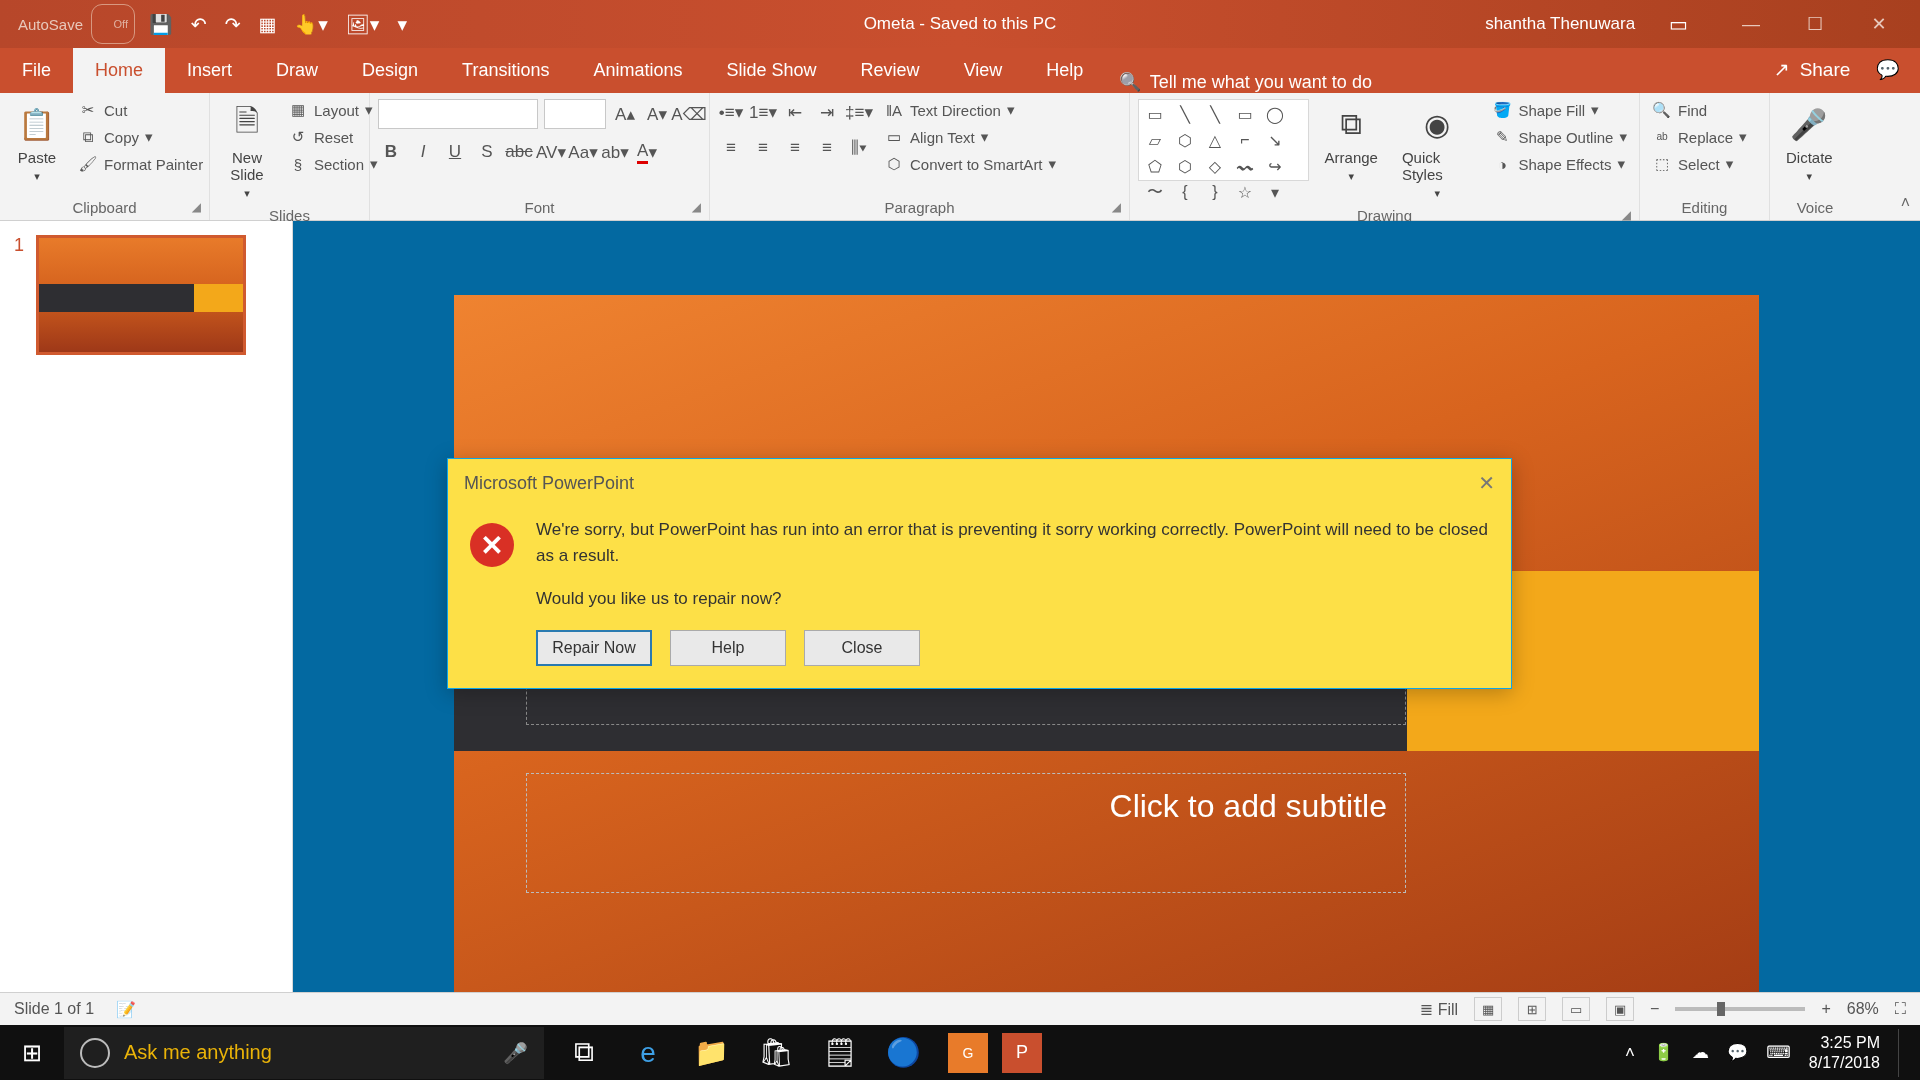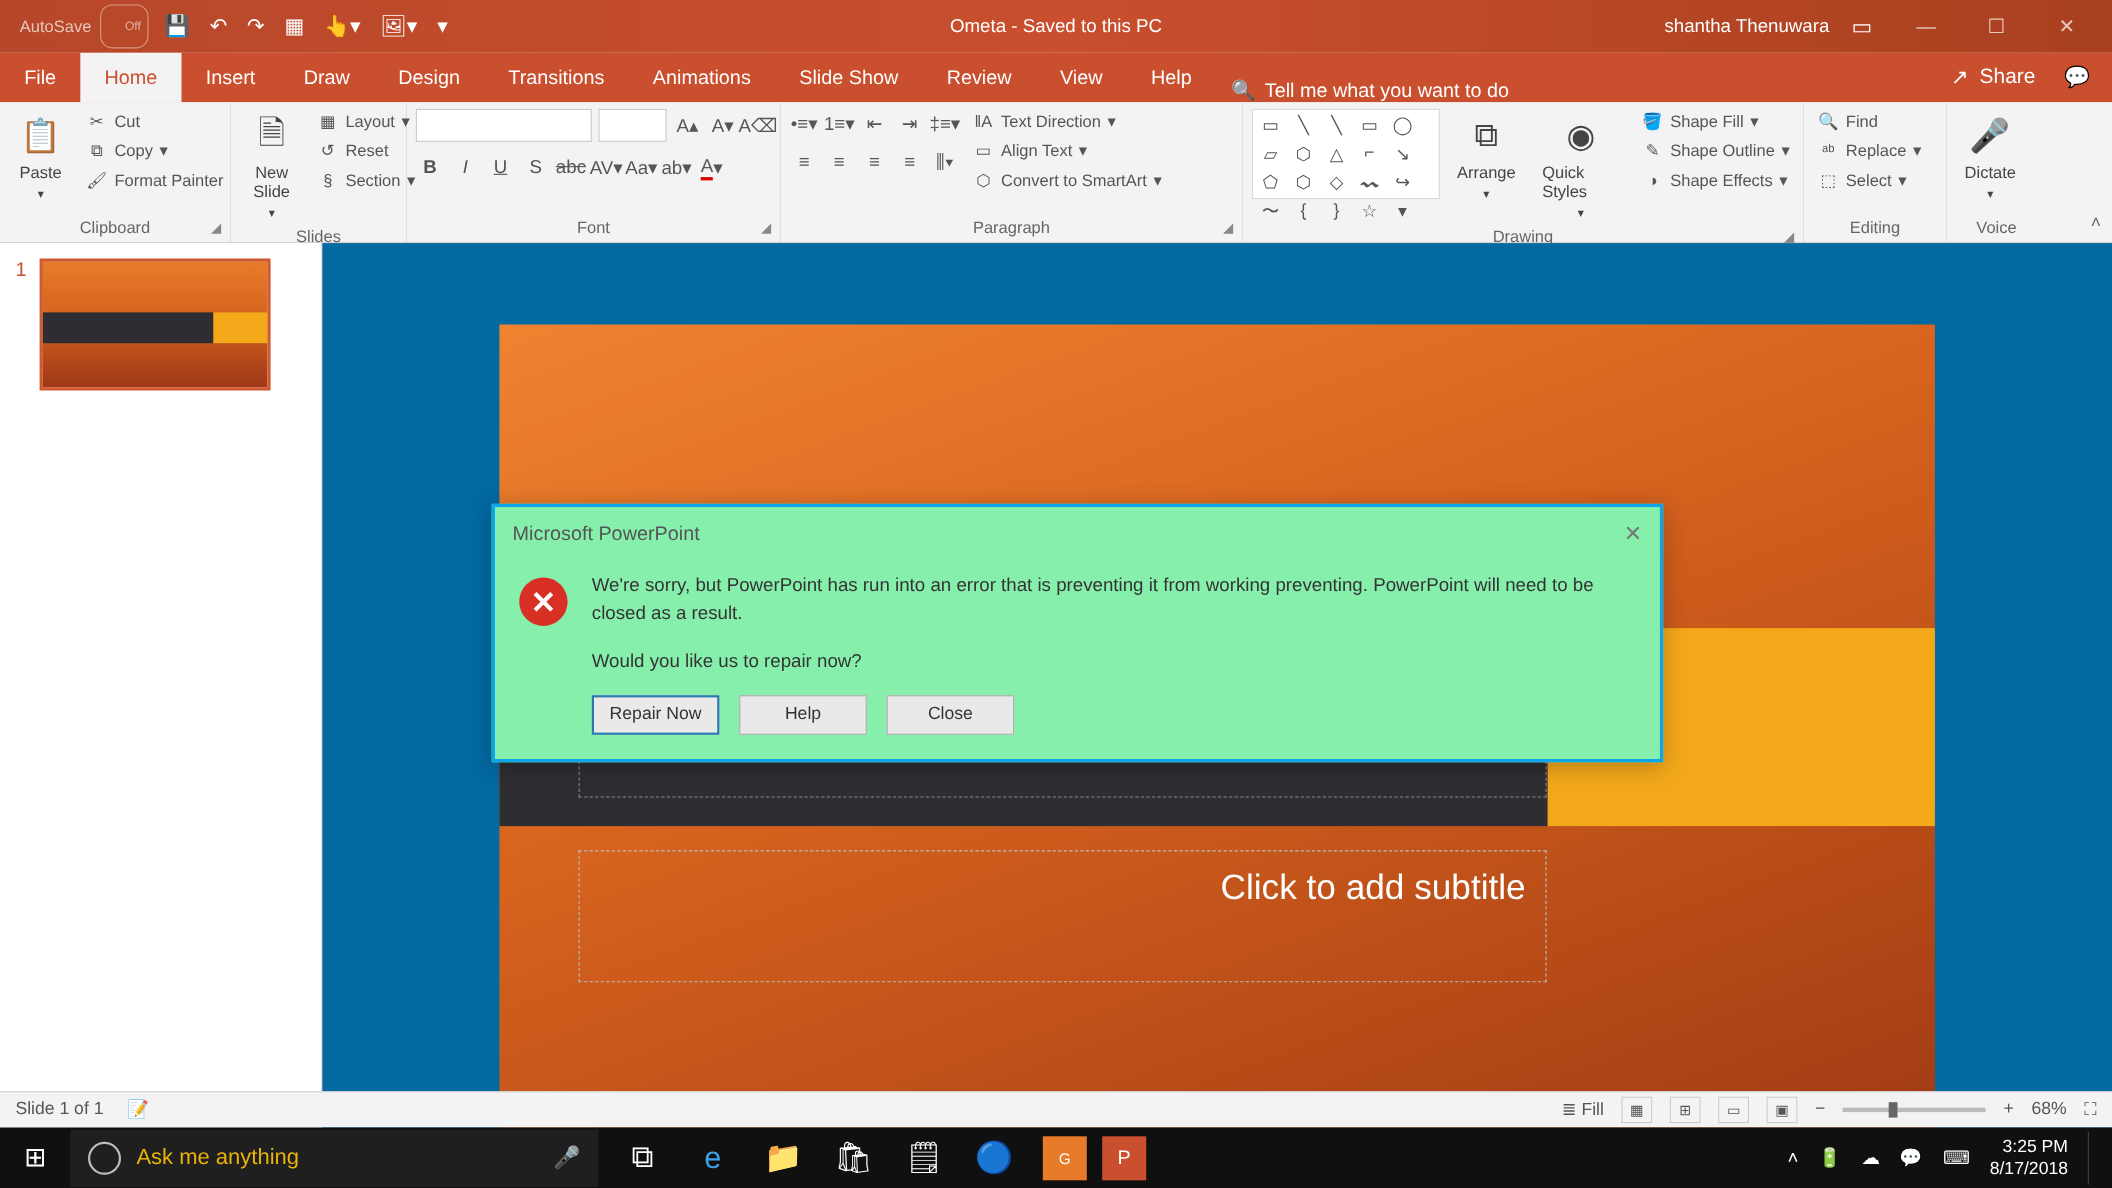--- a/index.html
+++ b/index.html
@@ -6,21 +6,21 @@
 body { width:1920px; height:1080px; overflow:hidden; background:#fff; position:relative; }
 
 
 .titlebar { height:48px; background:linear-gradient(90deg,#b7472a 0%,#c94f2e 50%,#a8401f 100%); display:flex; align-items:center; color:#fff; font-size:16px; position:relative; }
 .titlebar .left { display:flex; align-items:center; padding-left:18px; }
 .autosave { display:flex; align-items:center; gap:8px; color:#e8c8bb; font-size:15px; }
 .autosave .toggle { width:44px; height:40px; border:1px solid #d89880; border-radius:11px; display:flex; align-items:center; justify-content:flex-end; padding:0 6px; font-size:11px; color:#e0b0a0; }
 .qat { display:flex; align-items:center; gap:18px; margin-left:14px; }
 .qat span { font-size:19px; color:#fff; cursor:pointer; }
 .titlebar .center { position:absolute; left:50%; transform:translateX(-50%); font-size:17px; color:#fff; }
-.titlebar .right { margin-left:auto; display:flex; align-items:center; gap:20px; padding-right:12px;justify-content:center; }
+.titlebar .right { margin-left:auto; display:flex; align-items:center; gap:34px; padding-right:12px;justify-content:center; }
 .ttext { font-size:17px; color:#fff; }
 .winbtns { display:flex; gap:6px; }
 .winbtn { width:58px; height:40px; display:flex; align-items:center; justify-content:center; font-size:18px; color:#e8c8bb; }
 
 
 .tabs { height:45px; background:#c94f2e; display:flex; align-items:flex-end; position:relative; }
 .tab { padding:12px 22px; color:#fff; font-size:18px; cursor:pointer; }
 .tab.active { background:#f3f3f3; color:#c94f2e; }
 .tellme { display:flex; align-items:center; color:#fff; gap:8px; padding-left:14px; font-size:18px; }
 .share { position:absolute; right:20px; top:10px; color:#fff; font-size:19px; display:flex; align-items:center; gap:10px; }
@@ -54,21 +54,21 @@
 .thumb .bar2 { position:absolute; top:46px; right:0; width:24%; height:28px; background:#f3a81a; }
 .canvas { flex:1; background:#0369a1; display:flex; align-items:flex-end; justify-content:center; padding:12px 0; overflow:hidden; }
 .slide { width:1305px; height:735px; background:linear-gradient(160deg,#ef8330 0%,#d8641e 40%,#a23b14 100%); position:relative; }
 .slide .titlebox { position:absolute; top:276px; left:0; width:73%; height:180px; background:#2e2e32; }
 .slide .accent { position:absolute; top:276px; right:0; width:27%; height:180px; background:#f3a81a; }
 .slide .titleplace { position:absolute; top:300px; left:72px; width:880px; height:130px; border:1px dashed #888; }
 .slide .subbox { position:absolute; top:478px; left:72px; width:880px; height:120px; border:1px dashed #bbb; display:flex; align-items:flex-start; justify-content:flex-end; padding:14px 18px; }
 .slide .subbox span { color:#fff; font-size:32px; }
 
 
-.dialog { position:absolute; top:458px; left:447px; width:1065px; background:#86efac; border:3px solid #0ea5e9; box-shadow:0 4px 20px rgba(0,0,0,0.25); z-index:20; }
+.dialog { position:absolute; top:458px; left:447px; width:1065px; background:#fde047; border:1px solid #0ea5e9; box-shadow:0 4px 20px rgba(0,0,0,0.25); z-index:20; }
 .dialog .dtitle { height:48px; display:flex; align-items:center; justify-content:space-between; padding:0 16px; font-size:18px; color:#555; }
 .dialog .dclose { font-size:20px; color:#777; cursor:pointer; }
 .dialog .dbody { padding:10px 22px 22px; display:flex; gap:22px; }
 .erricon { width:44px; height:44px; border-radius:50%; background:#d93025; display:flex; align-items:center; justify-content:center; color:#fff; font-size:28px; font-weight:bold; margin-top:6px; flex-shrink:0; }
 .dtext { font-size:17px; color:#333; line-height:1.5; }
 .dtext p { margin-bottom:18px; }
 .dbtns { display:flex; gap:18px; margin-top:18px; }
 .dbtn { width:116px; height:36px; border:1px solid #aaa; background:#e9e9e9; font-size:16px; color:#333; cursor:pointer; }
 .dbtn.primary { border:2px solid #2a7ab0; }
 
@@ -340,21 +340,21 @@
 </div>
 
 <div class="dialog">
   <div class="dtitle">
     <span>Microsoft PowerPoint</span>
     <span class="dclose">✕</span>
   </div>
   <div class="dbody">
     <div class="erricon">✕</div>
     <div class="dtext">
-      <p>We're sorry, but PowerPoint has run into an error that is preventing it from working preventing. PowerPoint will need to be closed as a result.</p>
+      <p>We're sorry, but PowerPoint has run into an error that is preventing it sorry working correctly. PowerPoint will need to be closed as a result.</p>
       <p>Would you like us to repair now?</p>
       <div class="dbtns">
         <button class="dbtn primary">Repair Now</button>
         <button class="dbtn">Help</button>
         <button class="dbtn">Close</button>
       </div>
     </div>
   </div>
 </div>
 

